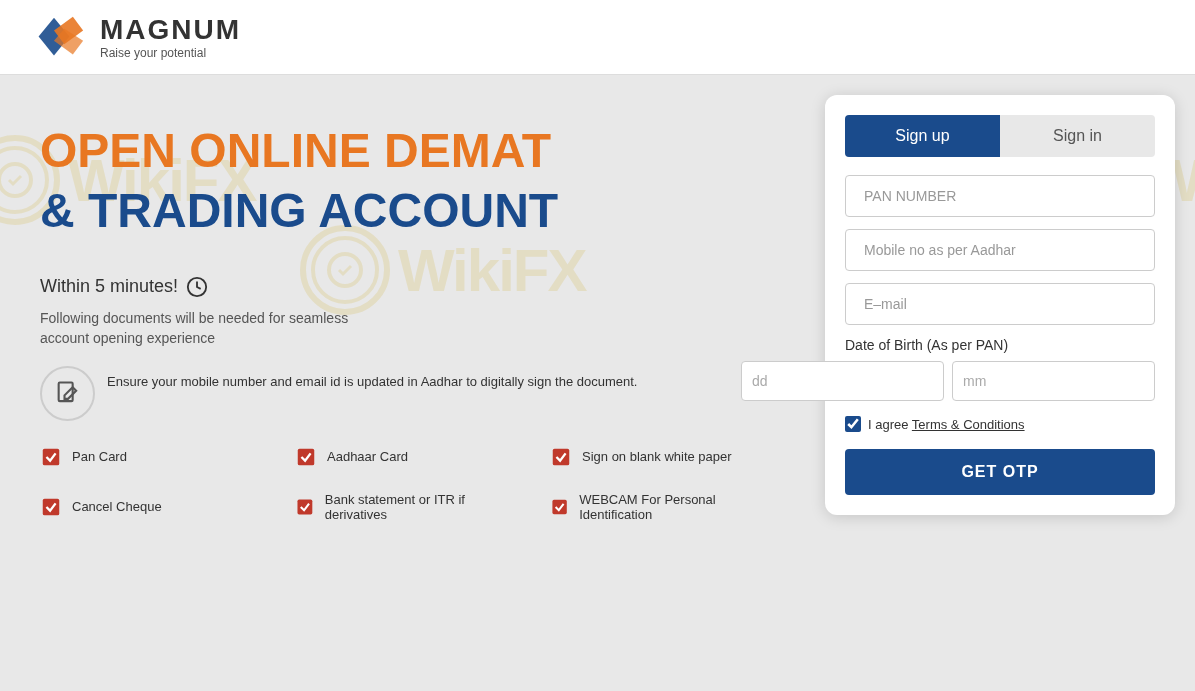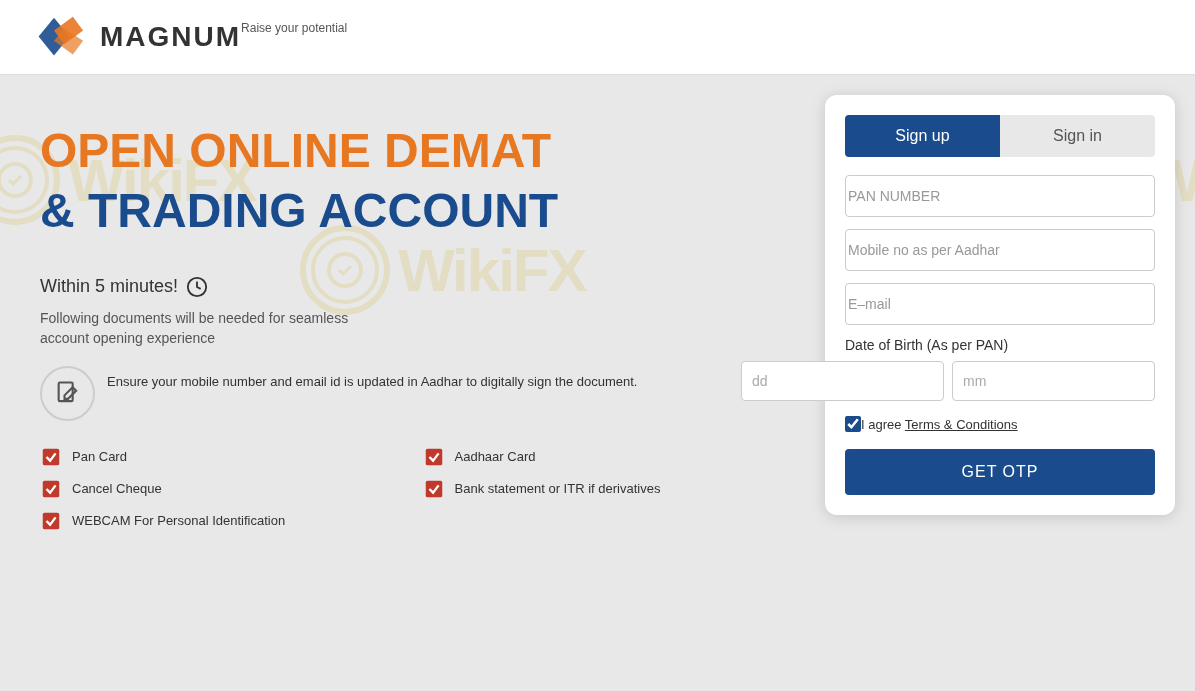--- a/index.html
+++ b/index.html
@@ -23,21 +23,21 @@
       display: flex;
       align-items: center;
     }
     .logo-icon {
       width: 60px;
       height: 50px;
       margin-right: 10px;
     }
     .logo-text {
       display: flex;
-      flex-direction: row;
+      flex-direction: column;
     }
     .logo-name {
       font-size: 28px;
       font-weight: bold;
       color: #333;
       letter-spacing: 2px;
     }
     .logo-tagline {
       font-size: 12px;
       color: #555;
@@ -158,22 +158,22 @@
     .ensure-text {
       font-size: 13px;
       color: #333;
       line-height: 1.5;
       padding-top: 6px;
     }
 
     
     .docs-grid {
       display: grid;
-      grid-template-columns: 1fr 1fr;
-      gap: 10px 40px;
+      grid-template-columns: 1fr 1fr 1fr;
+      gap: 24px 40px;
     }
     .doc-item {
       display: flex;
       align-items: center;
       gap: 10px;
       font-size: 13px;
       color: #333;
     }
 
     
@@ -215,21 +215,21 @@
       color: #fff;
     }
     .tab-btn.inactive {
       background-color: #e8e8e8;
       color: #555;
     }
 
     
     .form-input {
       width: 100%;
-      padding: 12px 2px;
+      padding: 12px 18px;
       border: 1px solid #ccc;
       border-radius: 4px;
       font-size: 14px;
       color: #333;
       margin-bottom: 12px;
       outline: none;
     }
     .form-input::placeholder {
       color: #999;
     }
@@ -256,21 +256,21 @@
       text-align: left;
     }
     .dob-input::placeholder {
       color: #aaa;
     }
 
     
     .checkbox-row {
       display: flex;
       align-items: center;
-      gap: 0;
+      gap: 7px;
       margin-bottom: 16px;
     }
     .agree-checkbox {
       width: 16px;
       height: 16px;
       cursor: pointer;
       accent-color: #1a4b8c;
     }
     .agree-text {
       font-size: 13px;
@@ -283,21 +283,21 @@
 
     
     .get-otp-btn {
       width: 100%;
       padding: 14px;
       background-color: #1a4b8c;
       color: #fff;
       border: none;
       border-radius: 4px;
       font-size: 16px;
-      font-weight: normal;
+      font-weight: bold;
       letter-spacing: 1px;
       cursor: pointer;
     }
 
     
     .check-svg { color: #c0392b; }
   </style>
 </head>
 <body>
 
@@ -395,20 +395,27 @@
           <polyline points="7,12 11,16 17,8" stroke="white" stroke-width="2.5" fill="none"></polyline>
         </svg>
         <span>Aadhaar Card</span>
       </div>
 
       <div class="doc-item">
         <svg class="check-svg" width="22" height="22" viewBox="0 0 24 24">
           <rect width="18" height="18" x="3" y="3" rx="2" fill="#c0392b"></rect>
           <polyline points="7,12 11,16 17,8" stroke="white" stroke-width="2.5" fill="none"></polyline>
         </svg>
+        <span>Sign on blank white paper</span>
+      </div>
+      <div class="doc-item">
+        <svg class="check-svg" width="22" height="22" viewBox="0 0 24 24">
+          <rect width="18" height="18" x="3" y="3" rx="2" fill="#c0392b"></rect>
+          <polyline points="7,12 11,16 17,8" stroke="white" stroke-width="2.5" fill="none"></polyline>
+        </svg>
         <span>Cancel Cheque</span>
       </div>
 
       <div class="doc-item">
         <svg class="check-svg" width="22" height="22" viewBox="0 0 24 24">
           <rect width="18" height="18" x="3" y="3" rx="2" fill="#c0392b"></rect>
           <polyline points="7,12 11,16 17,8" stroke="white" stroke-width="2.5" fill="none"></polyline>
         </svg>
         <span>Bank statement or ITR if derivatives</span>
       </div>

